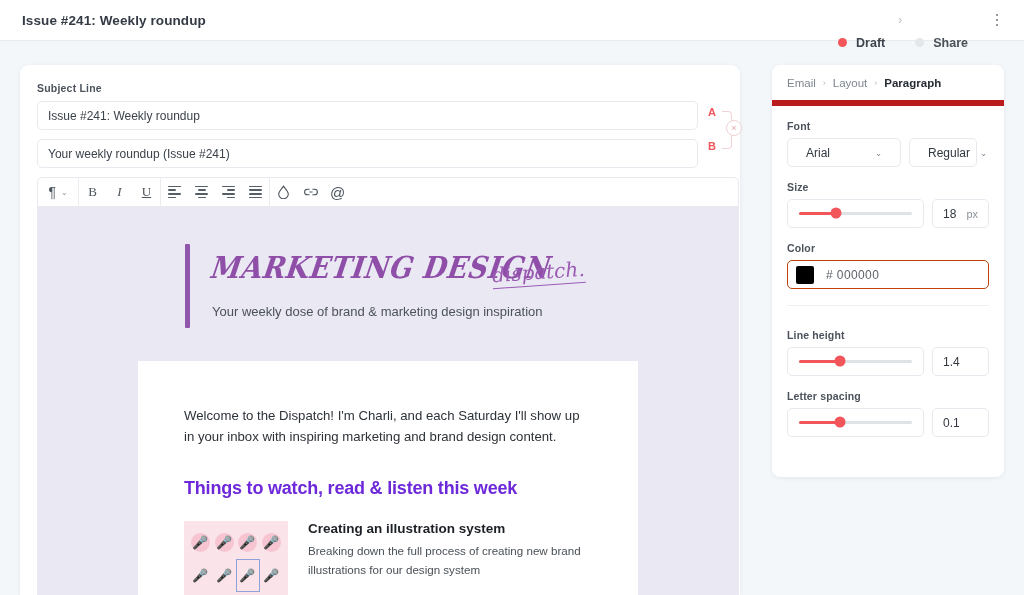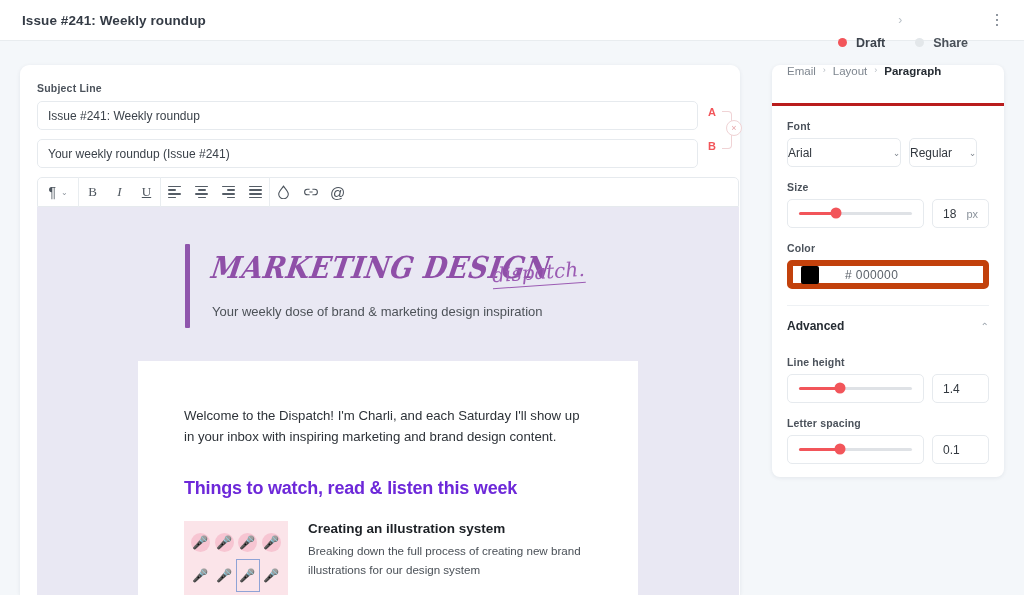--- a/index.html
+++ b/index.html
@@ -111,33 +111,33 @@
   .mic.sel { outline: 1px solid #8fa3d6; outline-offset: -1px; }
   .art-title { font-size: 13.5px; font-weight: bold; color: #1d2126; }
   .art-desc { font-size: 11.6px; line-height: 1.65; color: #4a5057; margin-top: 5px; }
 
   
   .panel {
     position: absolute; left: 772px; top: 65px; width: 232px; height: 412px;
     background: #ffffff; border-radius: 8px; box-shadow: 0 1px 4px rgba(30,40,60,.08);
   }
   .breadcrumb {
-    height: 41px; display: flex; align-items: flex-start; gap: 7px;
-    padding: 0 15px; border-bottom: 3px solid #b91c1c; font-size: 11.5px;
+    height: 41px; display: flex; align-items: center; gap: 7px;
+    padding: 0 15px; border-bottom: 6px solid #b91c1c; font-size: 11.5px;
   }
   .bc-item { color: #7e868f; cursor: pointer; }
   .bc-item.active { color: #262c33; font-weight: bold; cursor: default; }
   .bc-chev { color: #b5bcc3; font-size: 9px; }
   .panel-body { padding: 14px 15px 0 15px; }
   .field-label { font-size: 10.5px; font-weight: bold; color: #4b525b; margin-bottom: 6px; letter-spacing:.15px;}
   .row { display: flex; gap: 8px; }
   .select {
     height: 29px; border: 1px solid #e6eaee; border-radius: 5px; background: #fff;
     display: flex; align-items: center; justify-content: space-between;
-    padding: 0 0; font-size: 12px; color: #32383f; cursor: pointer;
+    padding: 0 18px; font-size: 12px; color: #32383f; cursor: pointer;
   }
   .select .mini-chev { font-size: 8.5px; color: #7b838c; }
   .sel-font { width: 114px; }
   .sel-weight { width: 68px; gap: 10px; }
   .slider-row { display: flex; gap: 8px; align-items: center; }
   .slider-box {
     flex: 1; height: 29px; border: 1px solid #e6eaee; border-radius: 5px; background: #fff;
     display: flex; align-items: center; padding: 0 11px;
   }
   .track { position: relative; width: 100%; height: 3.4px; background: #dfe2e6; border-radius: 2px; }
@@ -145,22 +145,22 @@
   .track .thumb { position: absolute; top: 50%; width: 11px; height: 11px; border-radius: 50%;
     background: #f2555a; transform: translate(-50%,-50%); cursor: pointer; }
   .num-box {
     width: 57px; height: 29px; border: 1px solid #e6eaee; border-radius: 5px; background: #fff;
     display: flex; align-items: center; justify-content: space-between; padding: 0 10px;
     font-size: 12px; color: #32383f;
   }
   .num-box .unit { color: #8b939c; font-size: 11px; }
   .num-box.wide { width: 57px; justify-content: flex-start; }
   .color-box {
-    height: 29px; border: 6px solid #c2410c; border-radius: 5px; background: #fff;
-    display: flex; align-items: center; padding: 0 8px; gap: 26px; cursor: pointer;
+    height: 29px; border: 1px solid #c2410c; border-radius: 5px; background: #fff;
+    display: flex; align-items: center; padding: 0 8px; gap: 12px; cursor: pointer;
   }
   .swatch { width: 18px; height: 18px; background: #000000; border-radius: 2px; }
   .color-val { font-size: 12px; color: #5b626a; letter-spacing: .4px; }
   .divider { height: 1px; background: #eef1f4; margin: 16px 0 0 0; }
   .adv-head { display: flex; align-items: center; justify-content: space-between;
     padding: 13px 0 0 0; cursor: pointer; }
   .adv-title { font-size: 12px; font-weight: bold; color: #262c33; }
   .adv-chev { font-size: 10px; color: #9aa2ab; }
   .mb14 { margin-bottom: 14px; }
   .mt14 { margin-top: 23px; }
@@ -359,24 +359,20 @@
     </div>
 
     <div class="field-label">Color</div>
     <div class="color-box">
       <span class="swatch" style="background: rgb(0, 0, 0);"></span>
       <span class="color-val"><span>#</span> <span>000000</span></span>
     </div>
 
     <div class="divider"></div>
 
-    <div class="adv-head">
-      <span class="adv-title">Advanced</span>
-      <span class="adv-chev">⌃</span>
-    </div>
 
     <div class="field-label mt14">Line height</div>
     <div class="slider-row mb14">
       <div class="slider-box">
         <div class="track">
           <div class="fill" style="width: 36%;"></div>
           <div class="thumb" style="left: 36%;"></div>
         </div>
       </div>
       <div class="num-box wide">

